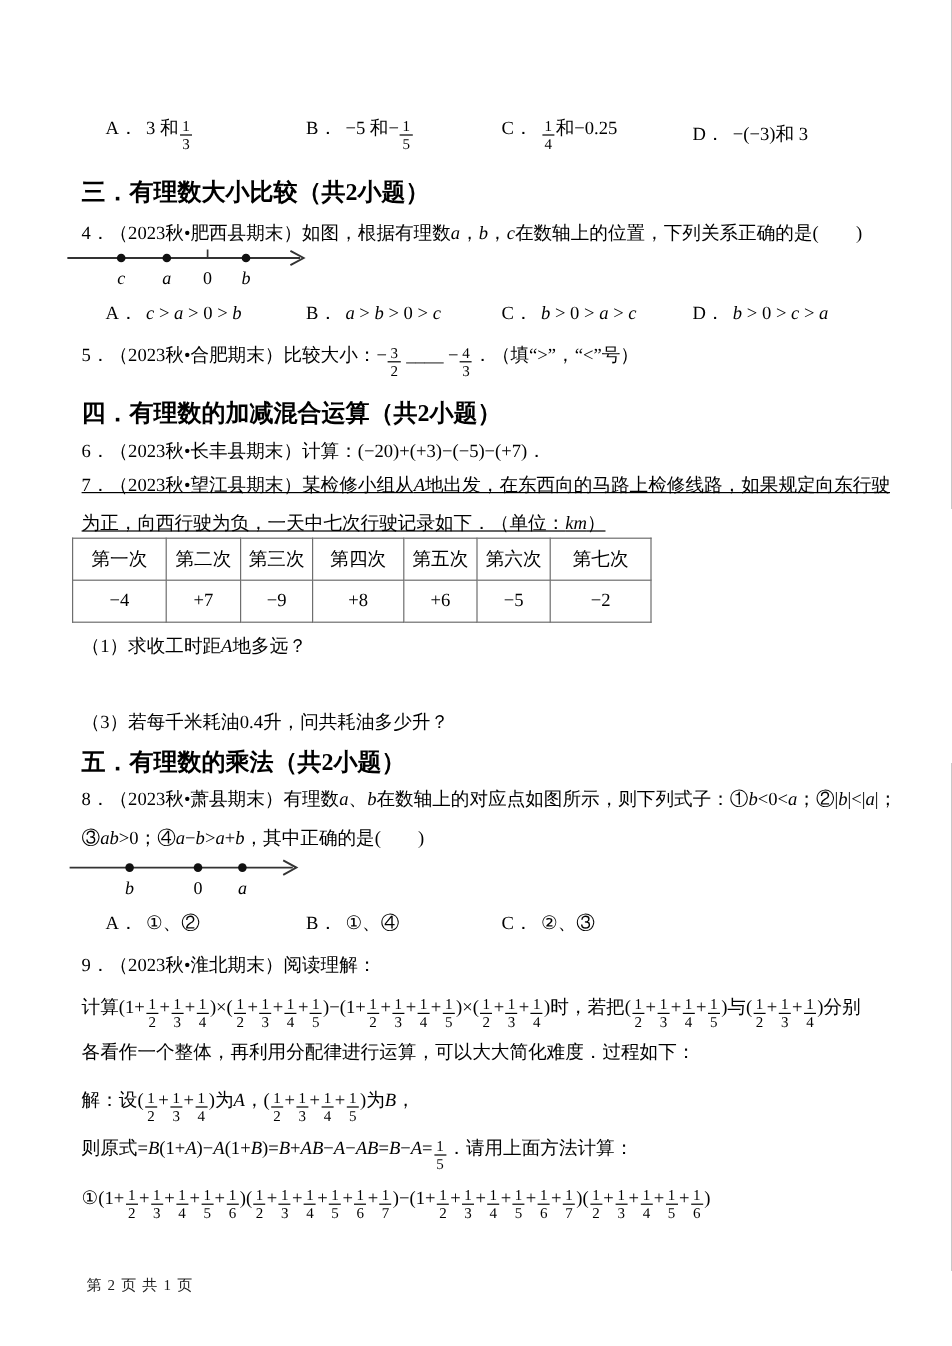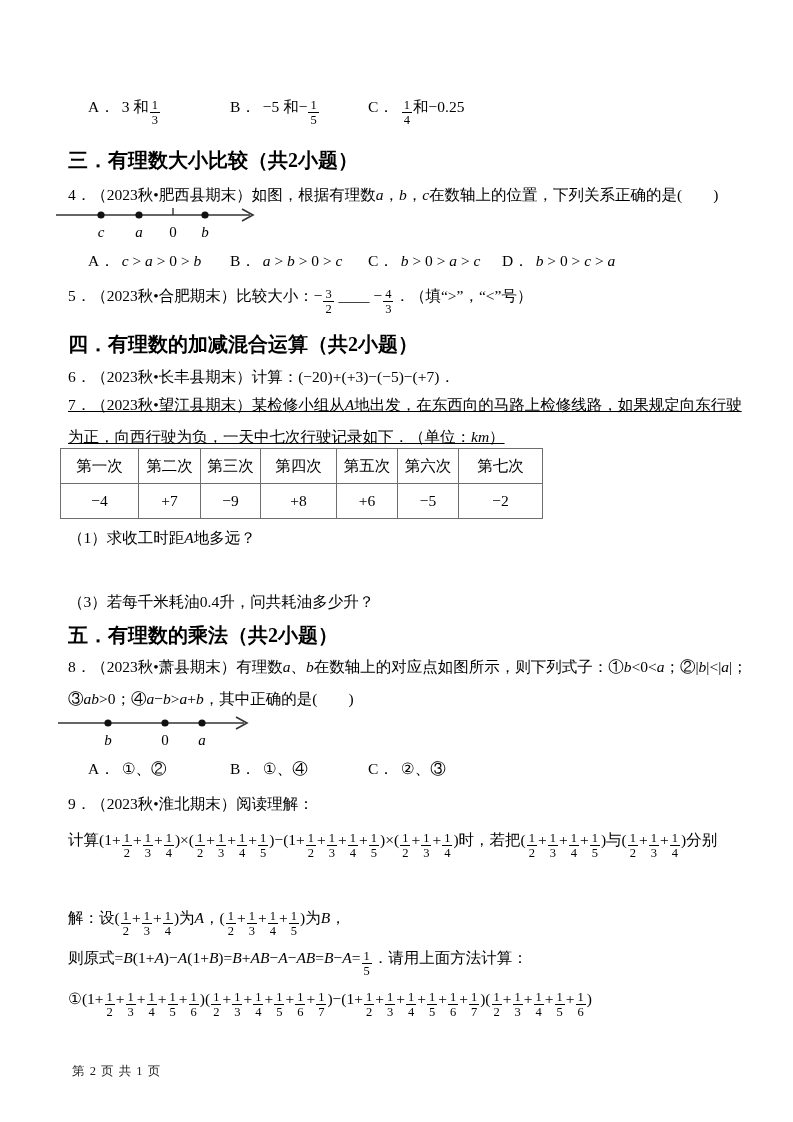--- a/index.html
+++ b/index.html
@@ -6,41 +6,42 @@
   .page{
     position:relative;width:793px;height:1122px;background:#ffffff;
     margin:0 auto;overflow:hidden;color:#000;
     font-family:"Liberation Serif","DejaVu Serif",serif;
     font-size:15.5px;
   }
   .abs{position:absolute;left:68px;right:40px;}
   .heading{font-weight:bold;font-size:20px;}
   .para{line-height:32px;}
   .mathline{line-height:44px;}
-  .optrow{display:grid;grid-template-columns:142px 138px 134px 1fr;padding-left:20px;align-items:center;}
+  .optrow{display:grid;grid-template-columns:142px 138px 134px 1fr;padding-left:20px;align-items:center;gap:25px;}
   .opt .lbl{margin-right:7px;}
   .frac{display:inline-block;text-align:center;font-size:12.5px;line-height:1.12;vertical-align:-0.95em;margin:0 1px;}
   .frac .num{display:block;padding:0 2px;}
   .frac .den{display:block;border-top:1px solid #000;padding:0 2px;}
   i{font-style:italic;}
   table.rec{border-collapse:collapse;table-layout:fixed;}
   table.rec td{border:1px solid #6e6e6e;text-align:center;height:34px;padding:0;}
   .nlwrap{margin-left:-12px;}
   .nl-label{font-size:15px;}
   .footer{position:absolute;left:72px;top:1063px;font-size:12.5px;color:#1d1d1d;letter-spacing:1px;}
 </style>
 </head>
 <body>
 
 <div class="page">
 
   <div class="abs optrow" style="top:86px;height:52px;">
     <span class="opt"><span class="lbl">A．</span><span>3 和<span class="frac"><span class="num">1</span><span class="den">3</span></span></span></span>
     <span class="opt"><span class="lbl">B．</span><span>−5 和−<span class="frac"><span class="num">1</span><span class="den">5</span></span></span></span>
     <span class="opt"><span class="lbl">C．</span><span><span class="frac"><span class="num">1</span><span class="den">4</span></span>和−0.25</span></span>
+    <span class="opt"><span class="lbl">D．</span><span>−(−3)和 3</span></span>
   </div>
 
   <div class="abs heading" style="top:147px;">三．有理数大小比较（共2小题）</div>
 
   <div class="abs para" style="top:179px;">4．（2023秋•肥西县期末）如图，根据有理数<i>a</i>，<i>b</i>，<i>c</i>在数轴上的位置，下列关系正确的是(　　)</div>
 
   <div class="abs nlwrap" style="top:203px;">
     <svg width="210" height="48" viewBox="0 0 210 48">
       <line x1="0" y1="12" x2="194" y2="12" stroke="#333" stroke-width="1.6"></line>
       <polyline points="186,6 197,12 186,18" fill="none" stroke="#333" stroke-width="1.6"></polyline>
@@ -123,19 +124,20 @@
   </div>
 
   <div class="abs optrow" style="top:759px;">
     <span class="opt"><span class="lbl">A．</span><span>①、②</span></span>
     <span class="opt"><span class="lbl">B．</span><span>①、④</span></span>
     <span class="opt"><span class="lbl">C．</span><span>②、③</span></span>
   </div>
 
   <div class="abs" style="top:794px;">9．（2023秋•淮北期末）阅读理解：</div>
   <div class="abs mathline" style="top:818px;">计算(1+<span class="frac"><span class="num">1</span><span class="den">2</span></span>+<span class="frac"><span class="num">1</span><span class="den">3</span></span>+<span class="frac"><span class="num">1</span><span class="den">4</span></span>)×(<span class="frac"><span class="num">1</span><span class="den">2</span></span>+<span class="frac"><span class="num">1</span><span class="den">3</span></span>+<span class="frac"><span class="num">1</span><span class="den">4</span></span>+<span class="frac"><span class="num">1</span><span class="den">5</span></span>)−(1+<span class="frac"><span class="num">1</span><span class="den">2</span></span>+<span class="frac"><span class="num">1</span><span class="den">3</span></span>+<span class="frac"><span class="num">1</span><span class="den">4</span></span>+<span class="frac"><span class="num">1</span><span class="den">5</span></span>)×(<span class="frac"><span class="num">1</span><span class="den">2</span></span>+<span class="frac"><span class="num">1</span><span class="den">3</span></span>+<span class="frac"><span class="num">1</span><span class="den">4</span></span>)时，若把(<span class="frac"><span class="num">1</span><span class="den">2</span></span>+<span class="frac"><span class="num">1</span><span class="den">3</span></span>+<span class="frac"><span class="num">1</span><span class="den">4</span></span>+<span class="frac"><span class="num">1</span><span class="den">5</span></span>)与(<span class="frac"><span class="num">1</span><span class="den">2</span></span>+<span class="frac"><span class="num">1</span><span class="den">3</span></span>+<span class="frac"><span class="num">1</span><span class="den">4</span></span>)分别</div>
+  <div class="abs" style="top:867px;">各看作一个整体，再利用分配律进行运算，可以大大简化难度．过程如下：</div>
   <div class="abs mathline" style="top:896px;">解：设(<span class="frac"><span class="num">1</span><span class="den">2</span></span>+<span class="frac"><span class="num">1</span><span class="den">3</span></span>+<span class="frac"><span class="num">1</span><span class="den">4</span></span>)为<i>A</i>，(<span class="frac"><span class="num">1</span><span class="den">2</span></span>+<span class="frac"><span class="num">1</span><span class="den">3</span></span>+<span class="frac"><span class="num">1</span><span class="den">4</span></span>+<span class="frac"><span class="num">1</span><span class="den">5</span></span>)为<i>B</i>，</div>
   <div class="abs mathline" style="top:936px;">则原式=<i>B</i>(1+<i>A</i>)−<i>A</i>(1+<i>B</i>)=<i>B</i>+<i>AB</i>−<i>A</i>−<i>AB</i>=<i>B</i>−<i>A</i>=<span class="frac"><span class="num">1</span><span class="den">5</span></span>．请用上面方法计算：</div>
   <div class="abs mathline" style="top:977px;">①(1+<span class="frac"><span class="num">1</span><span class="den">2</span></span>+<span class="frac"><span class="num">1</span><span class="den">3</span></span>+<span class="frac"><span class="num">1</span><span class="den">4</span></span>+<span class="frac"><span class="num">1</span><span class="den">5</span></span>+<span class="frac"><span class="num">1</span><span class="den">6</span></span>)(<span class="frac"><span class="num">1</span><span class="den">2</span></span>+<span class="frac"><span class="num">1</span><span class="den">3</span></span>+<span class="frac"><span class="num">1</span><span class="den">4</span></span>+<span class="frac"><span class="num">1</span><span class="den">5</span></span>+<span class="frac"><span class="num">1</span><span class="den">6</span></span>+<span class="frac"><span class="num">1</span><span class="den">7</span></span>)−(1+<span class="frac"><span class="num">1</span><span class="den">2</span></span>+<span class="frac"><span class="num">1</span><span class="den">3</span></span>+<span class="frac"><span class="num">1</span><span class="den">4</span></span>+<span class="frac"><span class="num">1</span><span class="den">5</span></span>+<span class="frac"><span class="num">1</span><span class="den">6</span></span>+<span class="frac"><span class="num">1</span><span class="den">7</span></span>)(<span class="frac"><span class="num">1</span><span class="den">2</span></span>+<span class="frac"><span class="num">1</span><span class="den">3</span></span>+<span class="frac"><span class="num">1</span><span class="den">4</span></span>+<span class="frac"><span class="num">1</span><span class="den">5</span></span>+<span class="frac"><span class="num">1</span><span class="den">6</span></span>)</div>
 
   <div class="footer">第 2 页 共 1 页</div>
 
 </div>
 
 </body></html>

